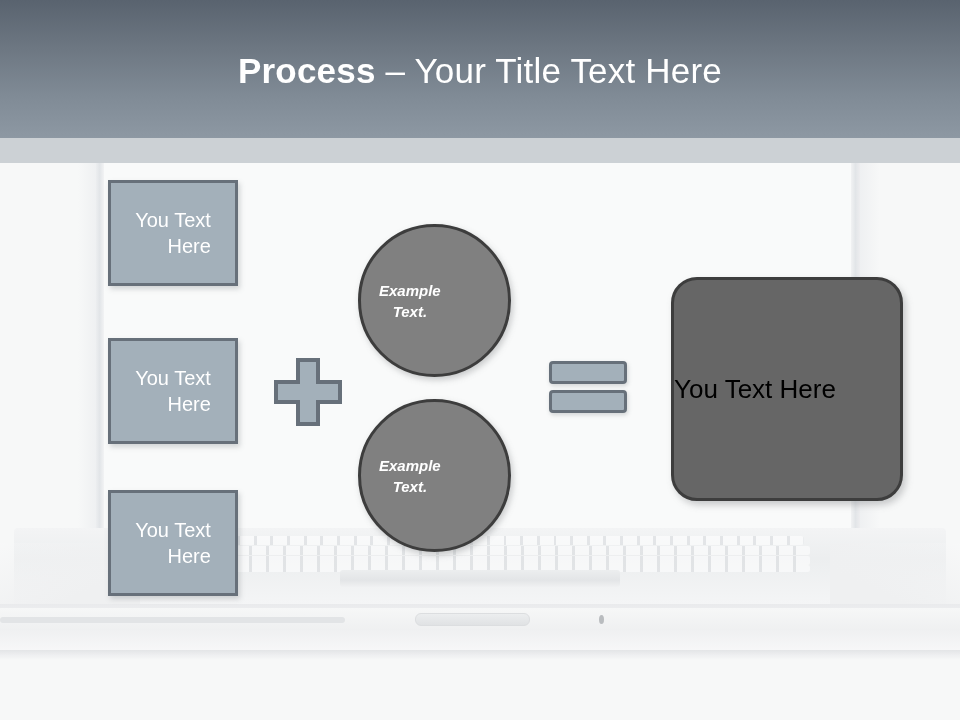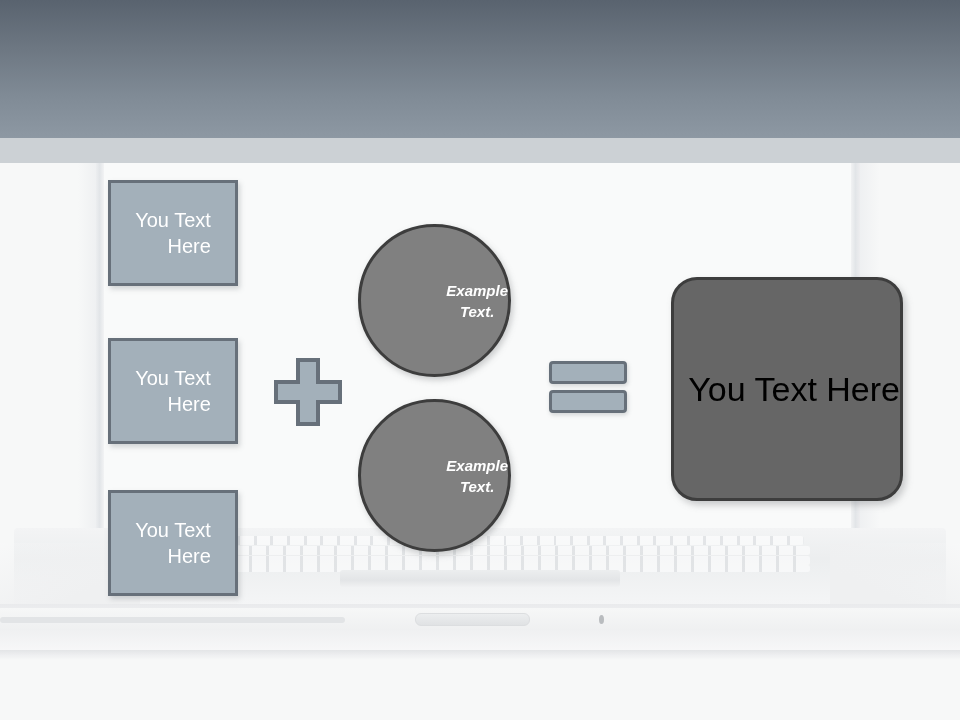--- a/index.html
+++ b/index.html
@@ -226,21 +226,21 @@
     background: #808080;
     border: 3px solid #3d3d3d;
     box-sizing: border-box;
     color: #ffffff;
     font-weight: bold;
     font-style: italic;
     font-size: 15px;
     line-height: 21px;
     display: flex;
     align-items: center;
-    justify-content: flex-end;
+    justify-content: flex-start;
     text-align: center;
     box-shadow: 2px 3px 6px rgba(110,112,115,.35);
   }
   .circ1 { left: 358px; top: 224px; }
   .circ1 .lbl { padding-left: 18px; }
   .circ2 { left: 358px; top: 399px; }
   .circ2 .lbl { padding-left: 18px; }
 
   .eqbar {
     position: absolute;
@@ -256,25 +256,25 @@
 
   .result {
     position: absolute;
     left: 671px; top: 277px;
     width: 232px; height: 224px;
     background: #666666;
     border: 3px solid #3d3d3d;
     box-sizing: border-box;
     border-radius: 26px;
     color: #000000;
-    font-size: 34px;
+    font-size: 26px;
     line-height: 32px;
     display: flex;
     align-items: center;
-    justify-content: flex-end;
+    justify-content: flex-start;
     text-align: center;
     box-shadow: 3px 4px 7px rgba(110,112,115,.35);
   }
 </style>
 </head>
 <body>
 
 <div id="slide">
 
   <div class="bg-base"></div>
@@ -300,20 +300,23 @@
 
   <div class="lip"></div>
   <div class="chassis"></div>
   <div class="slot"></div>
   <div class="latch"></div>
   <div class="ir-dot"></div>
   <div class="chassis-shadow"></div>
 
   <div class="header"></div>
   <div class="header-band"></div>
+  <div class="title">
+    <span class="t-bold">Process</span><span class="t-rest"> – Your Title Text Here</span>
+  </div>
 
   <div class="sq sq1">
     <span>
       <span>You Text</span><br>
       <span>Here</span>
     </span>
   </div>
   <div class="sq sq2">
     <span>
       <span>You Text</span><br>

